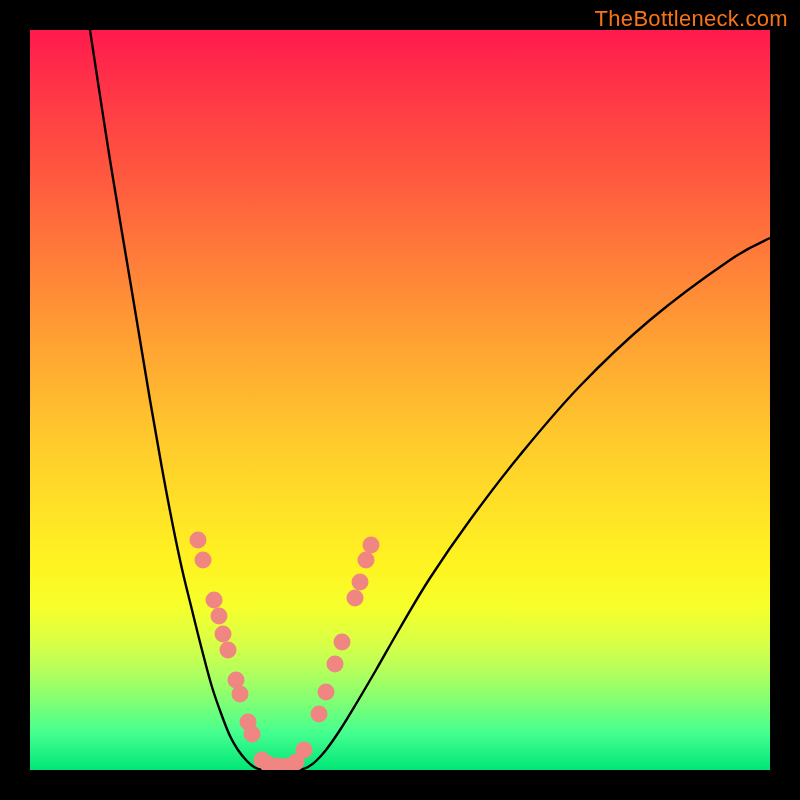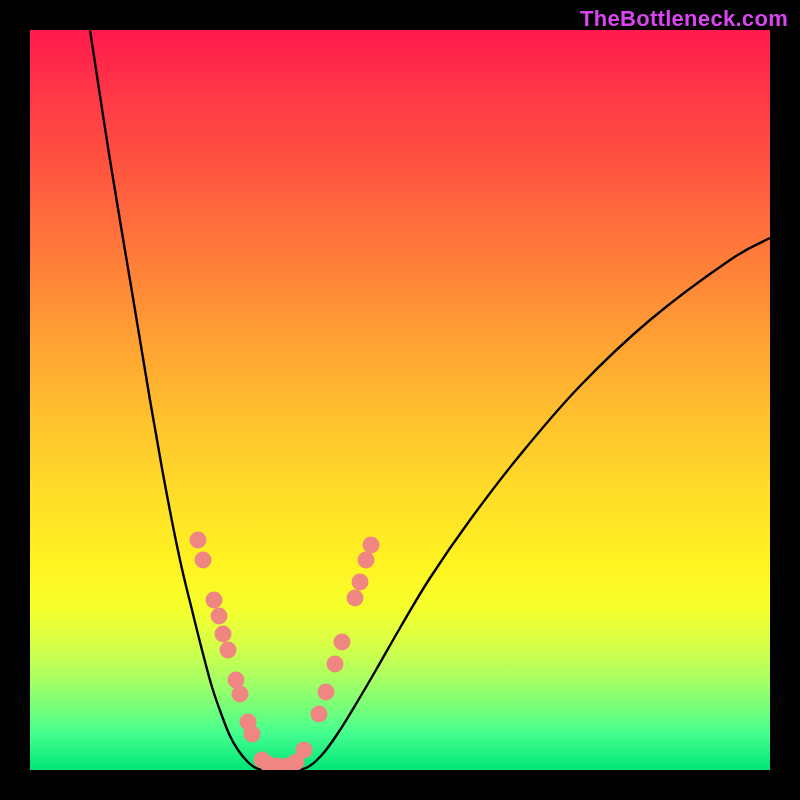--- a/index.html
+++ b/index.html
@@ -30,24 +30,24 @@
       #d7ff47 83%,
       #b0ff5e 87%,
       #7dff76 91%,
       #45ff8f 95%,
       #00e676 100%);
   }
   .watermark {
     position: absolute;
     top: 6px;
     right: 12px;
-    color: #d946ef;
+    color: #f97316;
     font-size: 22px;
     letter-spacing: 0.3px;
-    font-weight: 700;
+    font-weight: 400;
     z-index: 20;
   }
   svg.plot {
     position: absolute;
     left: 0;
     top: 0;
     width: 740px;
     height: 740px;
   }
   .curve {

